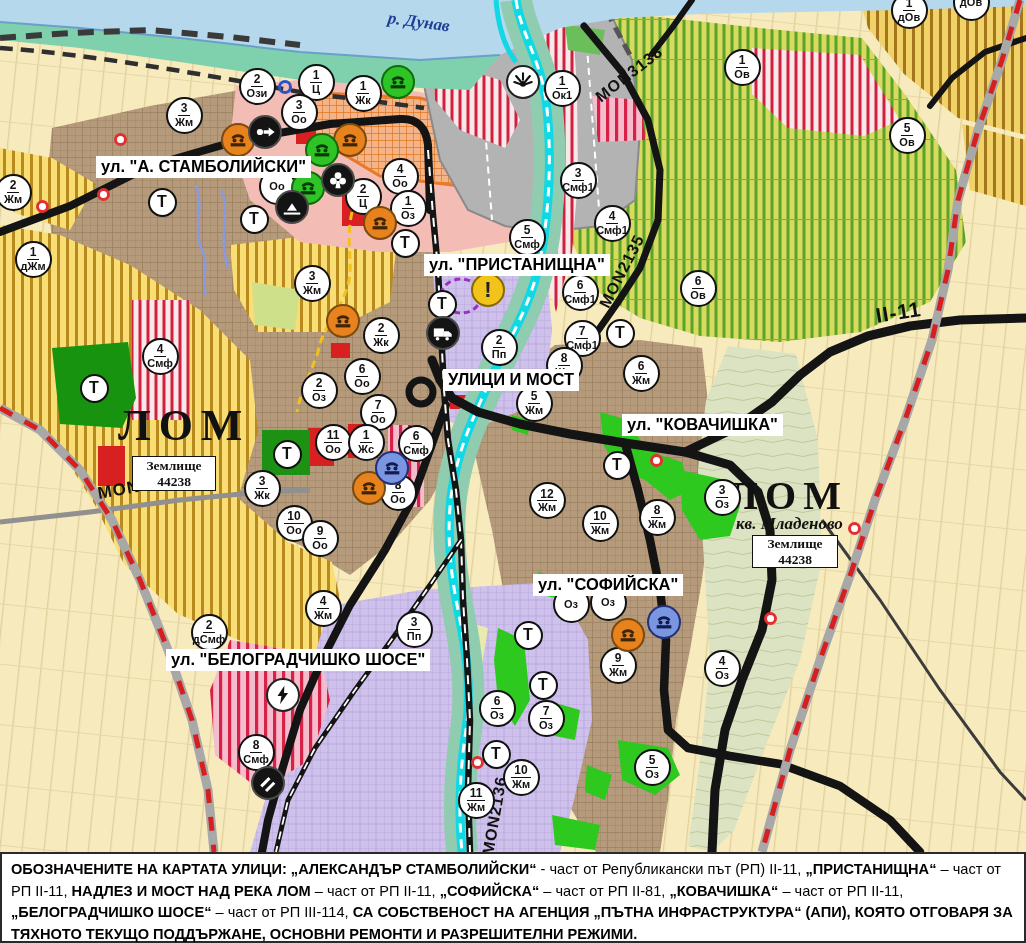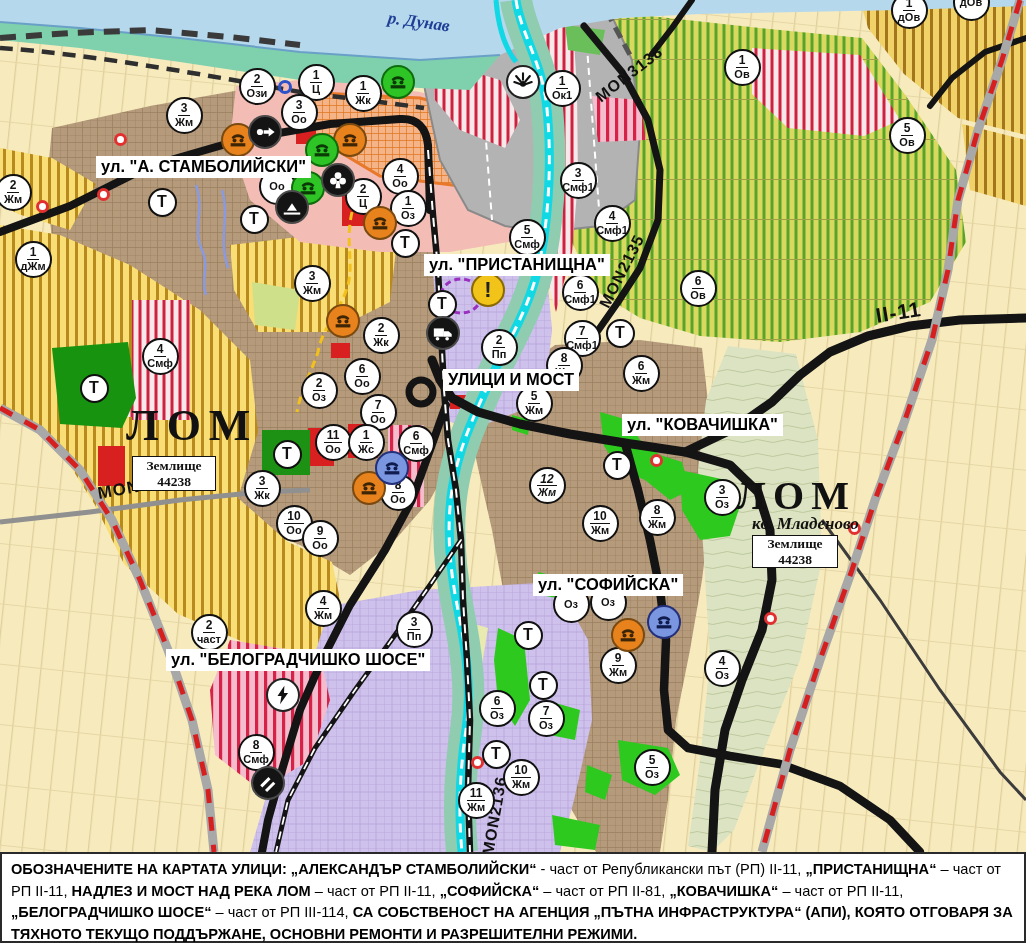--- a/index.html
+++ b/index.html
@@ -34,22 +34,22 @@
   .street-label{position:absolute;background:#fff;color:#000;font-weight:bold;
     font-size:16.5px;padding:1px 5px 2px;white-space:nowrap;z-index:6;}
 
   .road-label{position:absolute;color:#111;font-weight:bold;white-space:nowrap;
     transform-origin:left center;z-index:2;letter-spacing:1px;}
 
   .pl{position:absolute;white-space:pre-line;z-index:2;}
   .pl.river{font-family:"Liberation Serif",serif;font-style:italic;font-weight:bold;
     font-size:17px;color:#1f3f96;}
   .pl.port{font-weight:bold;font-size:14px;color:#16245c;text-align:center;width:150px;line-height:1.15;}
-  .pl.city{font-family:"Liberation Serif",serif;font-weight:bold;color:#111;letter-spacing:.18em;line-height:1;margin-left:8px;}
-  .pl.suburb{font-family:"Liberation Serif",serif;font-style:italic;font-weight:bold;font-size:17px;color:#111;margin-left:16px;}
+  .pl.city{font-family:"Liberation Serif",serif;font-weight:bold;color:#111;letter-spacing:.18em;line-height:1;}
+  .pl.suburb{font-family:"Liberation Serif",serif;font-style:italic;font-weight:bold;font-size:17px;color:#111;}
 
   .zembox{position:absolute;background:#fff;border:1.6px solid #111;z-index:4;
     font-family:"Liberation Serif",serif;font-weight:bold;font-size:13.5px;color:#111;
     display:flex;flex-direction:column;align-items:center;justify-content:center;line-height:1.15;}
 
   #footer{position:absolute;left:0;top:852px;width:1026px;height:91px;background:#fff;
     border:2px solid #2a2a2a;box-sizing:border-box;z-index:10;padding:5px 9px;
     font-size:14.6px;line-height:1.48;color:#000;}
   #footer .seg-b{font-weight:bold;}
 </style>
@@ -396,39 +396,39 @@
       <span class="zc">дОв</span>
     </div>
     <div class="zmark" style="left: 679.5px; top: 269.5px;">
       <span class="zn">6</span>
       <span class="zc">Ов</span>
     </div>
     <div class="zmark" style="left: 622.5px; top: 354.5px;">
       <span class="zn">6</span>
       <span class="zc">Жм</span>
     </div>
-    <div class="zmark" style="left: 528.5px; top: 467px; font-style: italic;">
+    <div class="zmark" style="left: 528.5px; top: 482px;">
       <span class="zn">12</span>
       <span class="zc">Жм</span>
     </div>
     <div class="zmark" style="left: 581.5px; top: 504.5px;">
       <span class="zn">10</span>
       <span class="zc">Жм</span>
     </div>
     <div class="zmark" style="left: 638.5px; top: 498.5px;">
       <span class="zn">8</span>
       <span class="zc">Жм</span>
     </div>
     <div class="zmark" style="left: 703.5px; top: 478.5px;">
       <span class="zn">3</span>
       <span class="zc">Оз</span>
     </div>
     <div class="zmark" style="left: 190.5px; top: 613.5px;">
       <span class="zn">2</span>
-      <span class="zc">част</span>
+      <span class="zc">дСмф</span>
     </div>
     <div class="zmark" style="left: 304.5px; top: 589.5px;">
       <span class="zn">4</span>
       <span class="zc">Жм</span>
     </div>
     <div class="zmark" style="left: 395.5px; top: 610.5px;">
       <span class="zn">3</span>
       <span class="zc">Пп</span>
     </div>
     <div class="zmark" style="left: 237.5px; top: 733.5px;">

